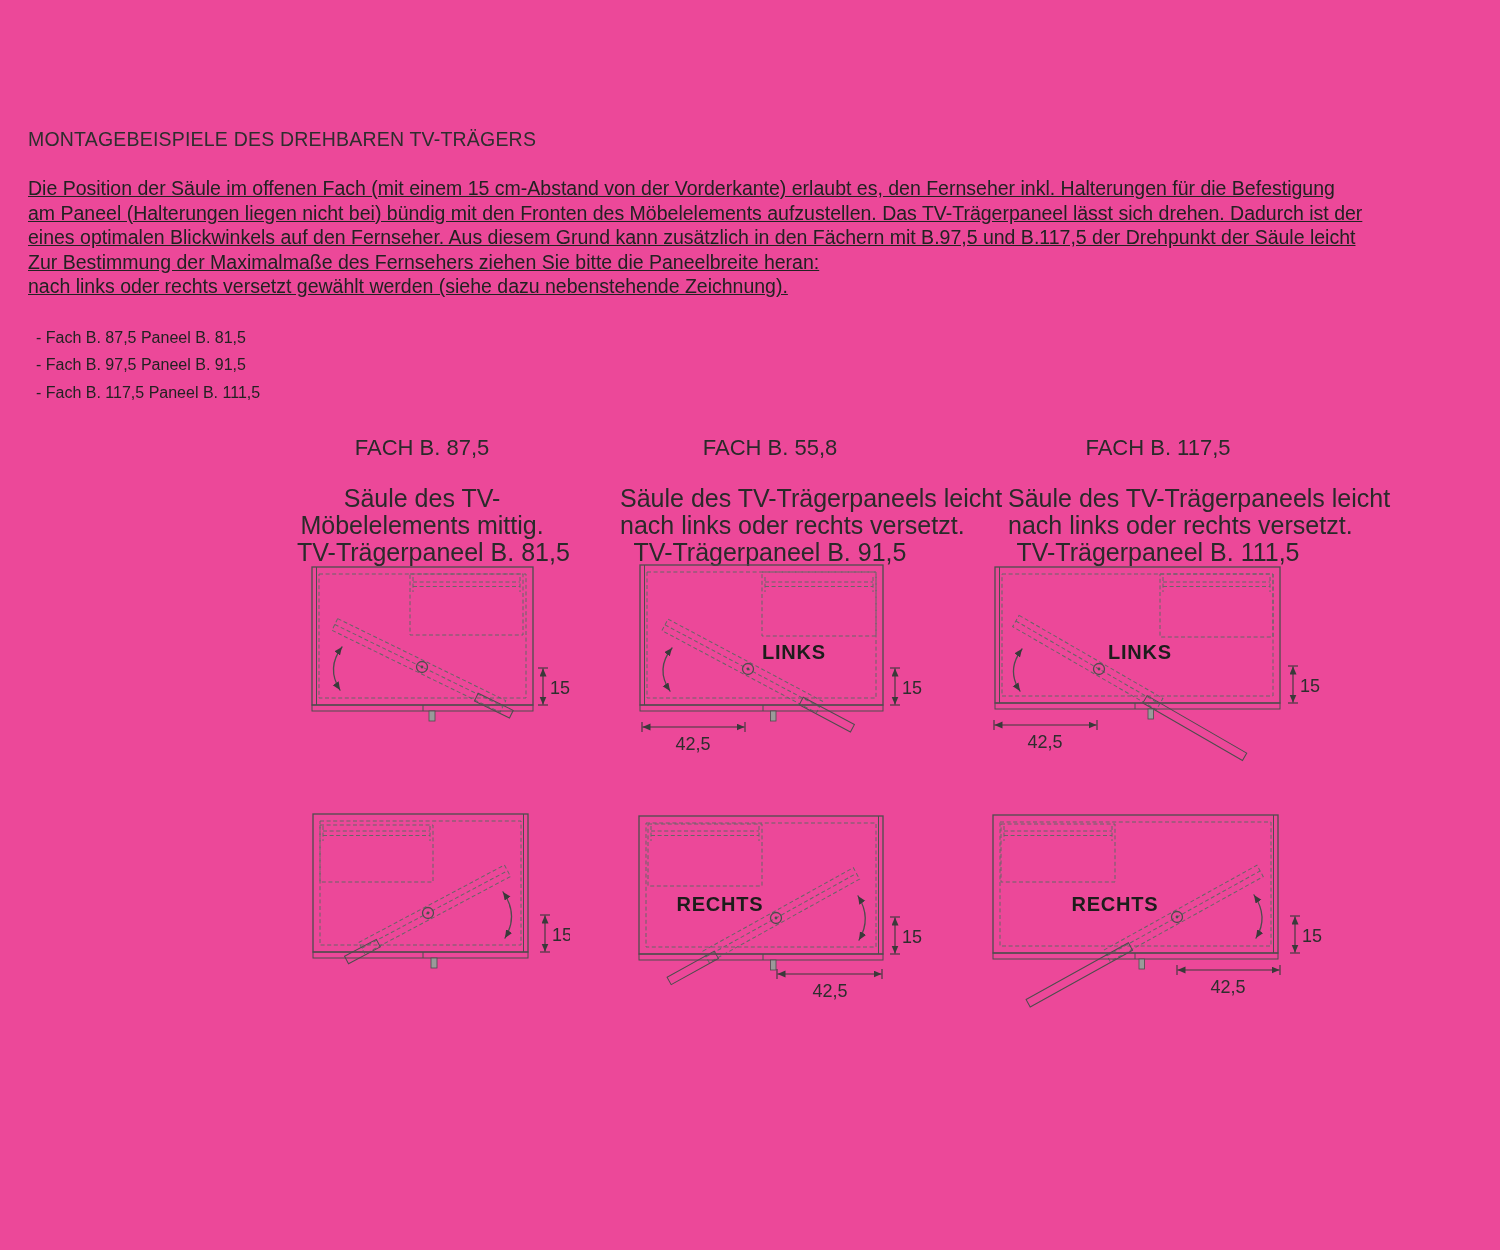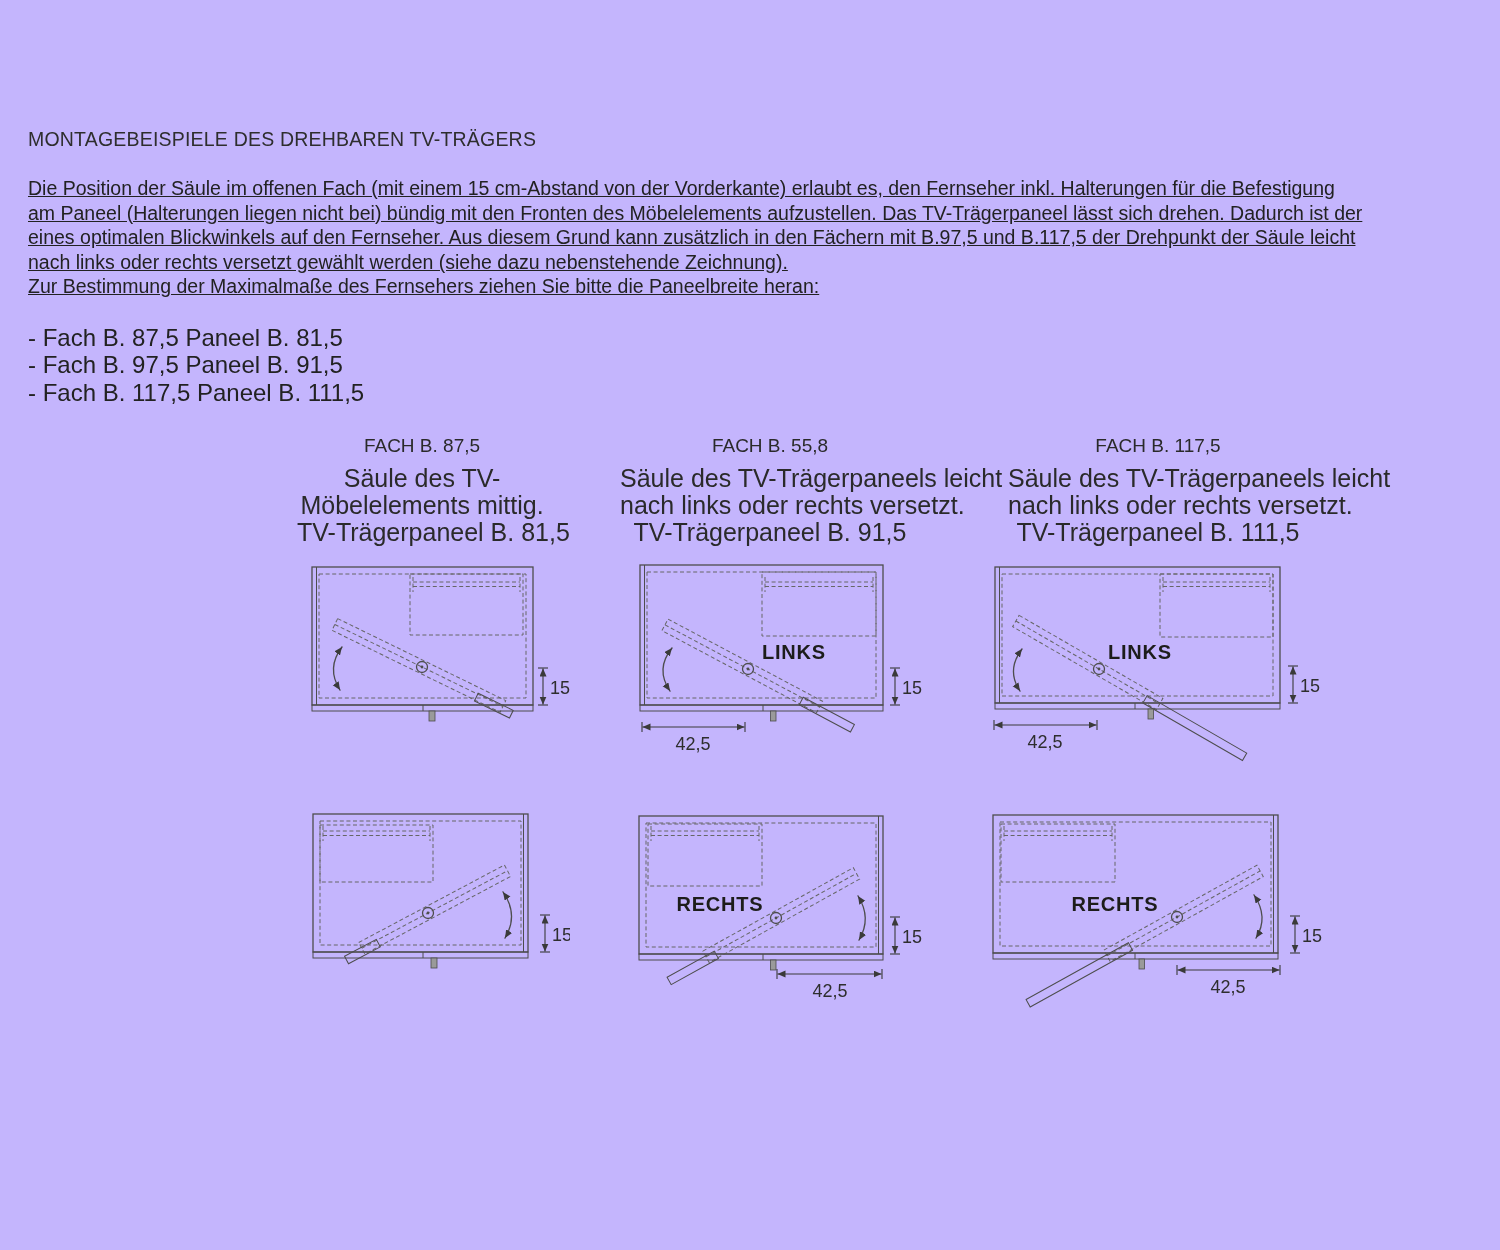--- a/index.html
+++ b/index.html
@@ -1,29 +1,29 @@
 <!DOCTYPE html>
 <html><head>
 <meta charset="utf-8">
 <style>
   html,body{margin:0;padding:0;background:#fff;}
   .page{
-    position:relative;width:1500px;height:1250px;background:#c4b5fd;
+    position:relative;width:1500px;height:1250px;background:#ec4899;
     font-family:"Liberation Sans",sans-serif;color:#1c1c1c;overflow:hidden;
   }
   .page-title{
     position:absolute;left:28px;top:128px;font-size:19.5px;letter-spacing:.2px;
     color:#2e2e2e;white-space:nowrap;
   }
   .intro{position:absolute;left:28px;top:176px;font-size:19.5px;color:#222;}
   .intro .ln{white-space:nowrap;line-height:24.6px;text-decoration:underline;}
-  .plist{position:absolute;left:28px;top:324px;font-size:24px;color:#222;}
+  .plist{position:absolute;left:36px;top:324px;font-size:16px;color:#222;}
   .plist .ln{white-space:nowrap;line-height:27.3px;}
   .cap{position:absolute;top:435px;text-align:center;color:#2a2a2a;}
-  .cap-h{font-size:19px;margin-bottom:8px;white-space:nowrap;}
+  .cap-h{font-size:22px;margin-bottom:24px;white-space:nowrap;}
   .cap-l{font-size:25px;line-height:27px;white-space:nowrap;}
   .diag{position:absolute;}
   
   .sld{stroke:#4d4d4d;stroke-width:1.3;fill:none;stroke-linecap:square;}
   .thn{stroke:#4d4d4d;stroke-width:1;fill:none;}
   .dsh{stroke:#666666;stroke-width:1;fill:none;stroke-dasharray:4 2.6;}
   .dimline{stroke:#3a3a3a;stroke-width:1.1;fill:none;}
   text.dim{font-family:"Liberation Sans",sans-serif;font-size:18px;fill:#2e2e2e;}
   text.big{font-family:"Liberation Sans",sans-serif;font-size:20px;font-weight:bold;
            letter-spacing:.8px;fill:#1d1d1b;}
@@ -40,22 +40,22 @@
       </marker>
     </defs>
   </svg>
 
   <div class="page-title">MONTAGEBEISPIELE DES DREHBAREN TV-TRÄGERS</div>
 
   <div class="intro">
     <div class="ln">Die Position der Säule im offenen Fach (mit einem 15 cm-Abstand von der Vorderkante) erlaubt es, den Fernseher inkl. Halterungen für die Befestigung</div>
     <div class="ln">am Paneel (Halterungen liegen nicht bei) bündig mit den Fronten des Möbelelements aufzustellen. Das TV-Trägerpaneel lässt sich drehen. Dadurch ist der</div>
     <div class="ln">eines optimalen Blickwinkels auf den Fernseher. Aus diesem Grund kann zusätzlich in den Fächern mit B.97,5 und B.117,5 der Drehpunkt der Säule leicht</div>
+    <div class="ln">Zur Bestimmung der Maximalmaße des Fernsehers ziehen Sie bitte die Paneelbreite heran:</div>
     <div class="ln">nach links oder rechts versetzt gewählt werden (siehe dazu nebenstehende Zeichnung).</div>
-    <div class="ln">Zur Bestimmung der Maximalmaße des Fernsehers ziehen Sie bitte die Paneelbreite heran:</div>
   </div>
 
   <div class="plist">
     <div class="ln">- Fach B. 87,5 Paneel B. 81,5</div>
     <div class="ln">- Fach B. 97,5 Paneel B. 91,5</div>
     <div class="ln">- Fach B. 117,5 Paneel B. 111,5</div>
   </div>
 
   <div class="cap" style="left:297px;width:250px;">
     <div class="cap-h">FACH B. 87,5</div>

